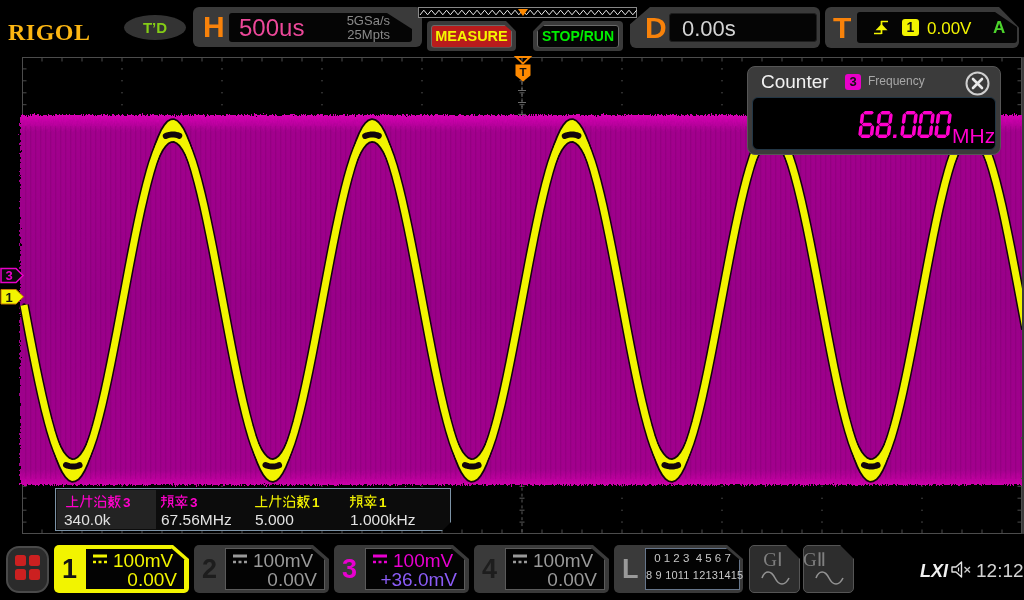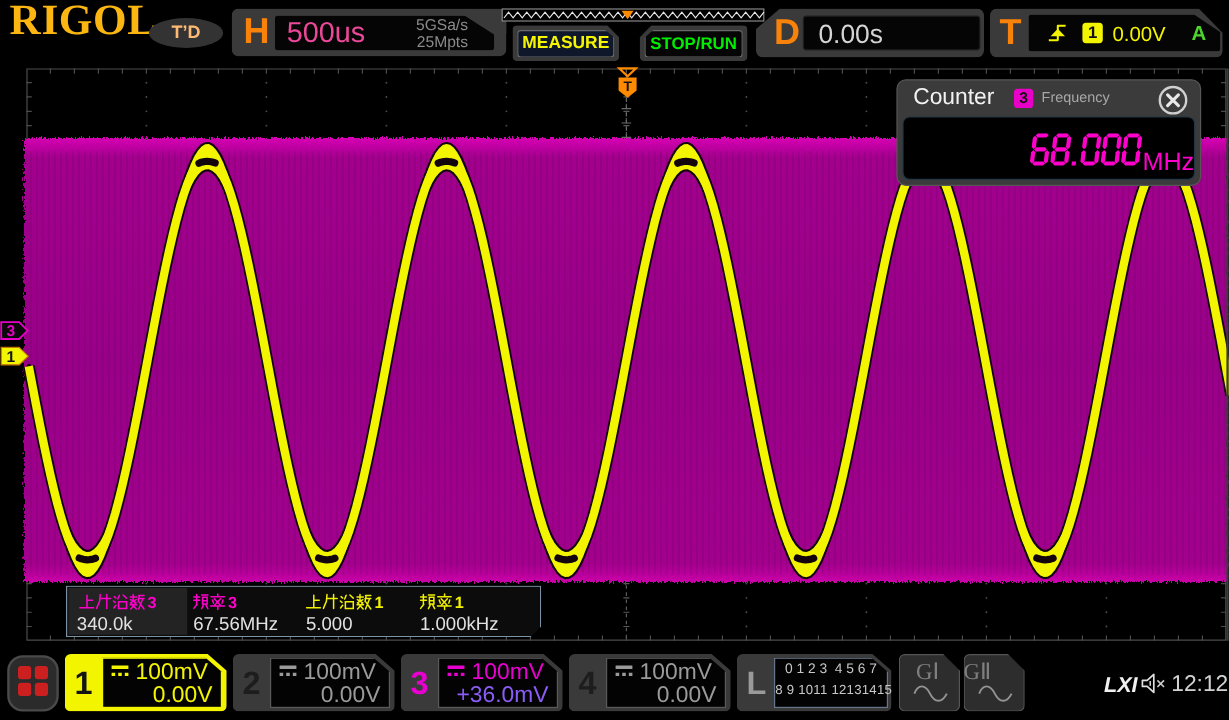--- a/index.html
+++ b/index.html
@@ -72,43 +72,43 @@
  <polygon points="516,57 530,57 523,63.6" fill="none" stroke="#ff8a00" stroke-width="1.8"></polygon>
  <polygon points="515.5,64.5 530.5,64.5 530.5,75.5 523,81.5 515.5,75.5" fill="#ff8a00"></polygon>
  <text x="523" y="75.5" fill="#141414" font-size="11.5" font-weight="bold" text-anchor="middle">T</text>
 
  <polygon points="1,268.5 16,268.5 23,275.5 16,282.5 1,282.5" fill="#0a0a0a" stroke="#e800c8" stroke-width="1.5"></polygon>
  <text x="9" y="280" fill="#e800c8" font-size="13" font-weight="bold" text-anchor="middle">3</text>
  <polygon points="1,289.5 16,289.5 23.5,296.8 16,304 1,304" fill="#f2f400" stroke="#c87800" stroke-width="1"></polygon>
  <text x="9" y="301.5" fill="#141414" font-size="13" font-weight="bold" text-anchor="middle">1</text>
 </svg>
 
-<div class="abs" style="left:8px;top:0;width:112px;height:34px;
- font-family:'Liberation Serif',serif;font-weight:bold;font-size:36px;line-height:33px;
+<div class="abs" style="left:8px;top:16px;width:112px;height:34px;
+ font-family:'Liberation Serif',serif;font-weight:bold;font-size:24px;line-height:33px;
  color:#fcb612;letter-spacing:0.5px">RIGOL</div>
 <div class="abs" style="left:124px;top:15px;width:62px;height:25px;background:#333;
- border-radius:50%;color:#fdba74;font-weight:bold;font-size:15px;line-height:25px;text-align:center">T’D</div>
+ border-radius:50%;color:#84cc16;font-weight:bold;font-size:15px;line-height:25px;text-align:center">T’D</div>
 
 <div class="panel" style="left:193px;top:7px;width:229px;height:40px;
  clip-path:polygon(0 0,398px 0,100% 52%,100% 100%,0 100%)"></div>
 <div class="abs oletter" style="left:203px;top:12px">H</div>
 <div class="ibox" style="left:229px;top:13px;width:183px;height:29px;
  clip-path:polygon(0 0,158px 0,100% 55%,100% 100%,0 100%)"></div>
 <div class="abs" style="left:239px;top:14px;font-size:24px;color:#ec4899">500us</div>
 <div class="abs" style="left:300px;top:14px;width:90px;font-size:13px;line-height:13.5px;color:#8a8a8a;text-align:right">5GSa/s<br>25Mpts</div>
 
 <svg class="abs" style="left:0;top:0" width="1024" height="60">
  <rect x="418.5" y="7.5" width="218" height="10" fill="#000" stroke="#888" stroke-width="1"></rect>
  <polyline points="420,15 423.8,10.2 427.6,14.8 431.4,10.2 435.2,14.8 439.0,10.2 442.8,14.8 446.6,10.2 450.4,14.8 454.2,10.2 458.0,14.8 461.8,10.2 465.6,14.8 469.4,10.2 473.2,14.8 477.0,10.2 480.8,14.8 484.6,10.2 488.4,14.8 492.2,10.2 496.0,14.8 499.8,10.2 503.6,14.8 507.4,10.2 511.2,14.8 515.0,10.2 518.8,14.8 522.6,10.2 526.4,14.8 530.2,10.2 534.0,14.8 537.8,10.2 541.6,14.8 545.4,10.2 549.2,14.8 553.0,10.2 556.8,14.8 560.6,10.2 564.4,14.8 568.2,10.2 572.0,14.8 575.8,10.2 579.6,14.8 583.4,10.2 587.2,14.8 591.0,10.2 594.8,14.8 598.6,10.2 602.4,14.8 606.2,10.2 610.0,14.8 613.8,10.2 617.6,14.8 621.4,10.2 625.2,14.8 629.0,10.2 632.8,14.8 636.6,10.2" fill="none" stroke="#e8e8e8" stroke-width="1"></polyline>
  <polygon points="518,9 528,9 523,16" fill="#ff8a00"></polygon>
 </svg>
 
 <div class="panel" style="left:427px;top:21px;width:89px;height:30px;border-radius:4px;
  clip-path:polygon(0 0,79px 0,100% 34%,100% 100%,0 100%)"></div>
-<div class="abs" style="left:431px;top:24.5px;width:81px;height:23px;background:#0f172a;
+<div class="abs" style="left:431px;top:24.5px;width:81px;height:23px;background:#b91c1c;
  border:1px solid #6a6a6a;border-radius:3px;color:#f5f500;font-weight:bold;font-size:14.5px;
  line-height:21px;text-align:center;clip-path:polygon(0 0,73px 0,100% 30%,100% 100%,0 100%)">MEASURE</div>
 <div class="panel" style="left:533px;top:21px;width:90px;height:30px;border-radius:4px;
  clip-path:polygon(10px 0,100% 0,100% 100%,0 100%,0 34%)"></div>
 <div class="abs" style="left:537px;top:24.5px;width:82px;height:23px;background:#050505;
  border:1px solid #6a6a6a;border-radius:3px;color:#00ef00;font-weight:bold;font-size:14px;
  line-height:21px;text-align:center;clip-path:polygon(8px 0,100% 0,100% 100%,0 100%,0 30%)">STOP/RUN</div>
 
 <div class="panel" style="left:630px;top:7px;width:190px;height:41px;
  clip-path:polygon(20px 0,100% 0,100% 100%,0 100%,0 42%)"></div>

